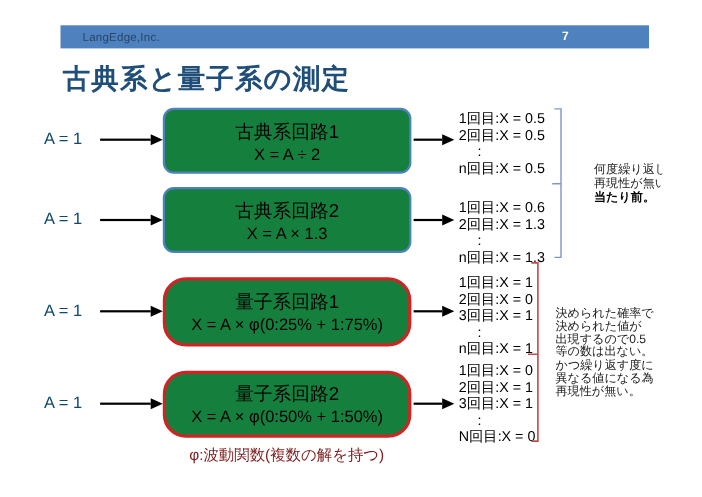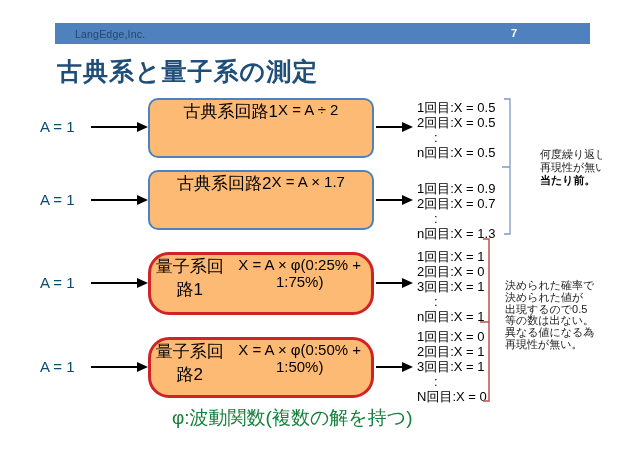--- a/index.html
+++ b/index.html
@@ -27,35 +27,35 @@
   }
   
   .input-label{position:absolute;left:40px;width:56px;font-size:15px;color:#0c4a6e;}
   .arrow{position:absolute;height:2.4px;background:var(--arrow,#000);}
   .arrow::after{
     content:"";position:absolute;left:100%;top:50%;transform:translateY(-50%);
     border-top:5.5px solid transparent;border-bottom:5.5px solid transparent;
     border-left:11px solid var(--arrow,#000);
   }
   .circuit-box{
-    position:absolute;left:148px;width:226px;background:#fdba74;text-align:center;
-    display:flex;flex-direction:row;justify-content:center;box-sizing:border-box;
+    position:absolute;left:148px;width:226px;background:#15803d;text-align:center;
+    display:flex;flex-direction:column;justify-content:center;box-sizing:border-box;align-items:center;
   }
   .circuit-box.classical{border:2px solid var(--classical-border,#4E81BD);border-radius:10px;}
   .circuit-box.quantum{border:3px solid var(--quantum-border,#D02424);border-radius:21px;}
   .box-title{font-size:17px;color:#000;}
   .box-formula{font-size:15px;color:#000;margin-top:1px;}
   .results{position:absolute;left:417px;font-size:13px;line-height:15px;color:#000;}
   .result-line.dots{padding-left:17px;}
   .bracket{position:absolute;}
   .note{position:absolute;color:#1a1a1a;}
   .note-classical{left:507px;top:148px;font-size:11px;line-height:13px;width:95px;margin-left:33px;}
   .note-classical .em{font-weight:bold;color:#000;}
   .note-quantum{left:505px;top:280px;font-size:11px;line-height:11.8px;width:118px;}
-  .phi-note{position:absolute;left:172px;top:405px;font-size:19px;color:#15803d;}
+  .phi-note{position:absolute;left:172px;top:405px;font-size:14px;color:#7f1d1d;}
 </style>
 </head>
 <body>
 
 <div class="slide">
 
   <div class="header-bar">
     <span class="company">LangEdge,Inc.</span>
     <span class="page-num">7</span>
   </div>
@@ -77,26 +77,26 @@
           <div class="result-line dots">:</div>
           <div class="result-line">n回目:X = 0.5</div>
         </div>
   </div>
 
   <div class="row">
     <div class="input-label" style="top: 191px;">A = 1</div>
     <div class="arrow" style="left: 91px; width: 46px; top: 199px;"></div>
     <div class="circuit-box classical" style="top: 170px; height: 60px;">
       <div class="box-title">古典系回路2</div>
-      <div class="box-formula">X = A × 1.7</div>
+      <div class="box-formula">X = A × 1.3</div>
     </div>
     <div class="arrow" style="left: 376px; width: 26px; top: 199px;"></div>
     <div class="results" style="top: 181px;">
-          <div class="result-line">1回目:X = 0.9</div>
-          <div class="result-line">2回目:X = 0.7</div>
+          <div class="result-line">1回目:X = 0.6</div>
+          <div class="result-line">2回目:X = 1.3</div>
           <div class="result-line dots">:</div>
           <div class="result-line">n回目:X = 1.3</div>
         </div>
   </div>
 
   <div class="row">
     <div class="input-label" style="top: 274px;">A = 1</div>
     <div class="arrow" style="left: 91px; width: 46px; top: 282px;"></div>
     <div class="circuit-box quantum" style="top: 252px; height: 63px;">
       <div class="box-title">量子系回路1</div>
@@ -142,18 +142,19 @@
     <div>何度繰り返し</div>
     <div>再現性が無い。</div>
     <div class="em">当たり前。</div>
   </div>
 
   <div class="note note-quantum">
     <div>決められた確率で</div>
     <div>決められた値が</div>
     <div>出現するので0.5</div>
     <div>等の数は出ない。</div>
+    <div>かつ繰り返す度に</div>
     <div>異なる値になる為</div>
     <div>再現性が無い。</div>
   </div>
 
   <div class="phi-note">φ:波動関数(複数の解を持つ)</div>
 </div>
 
 </body></html>

